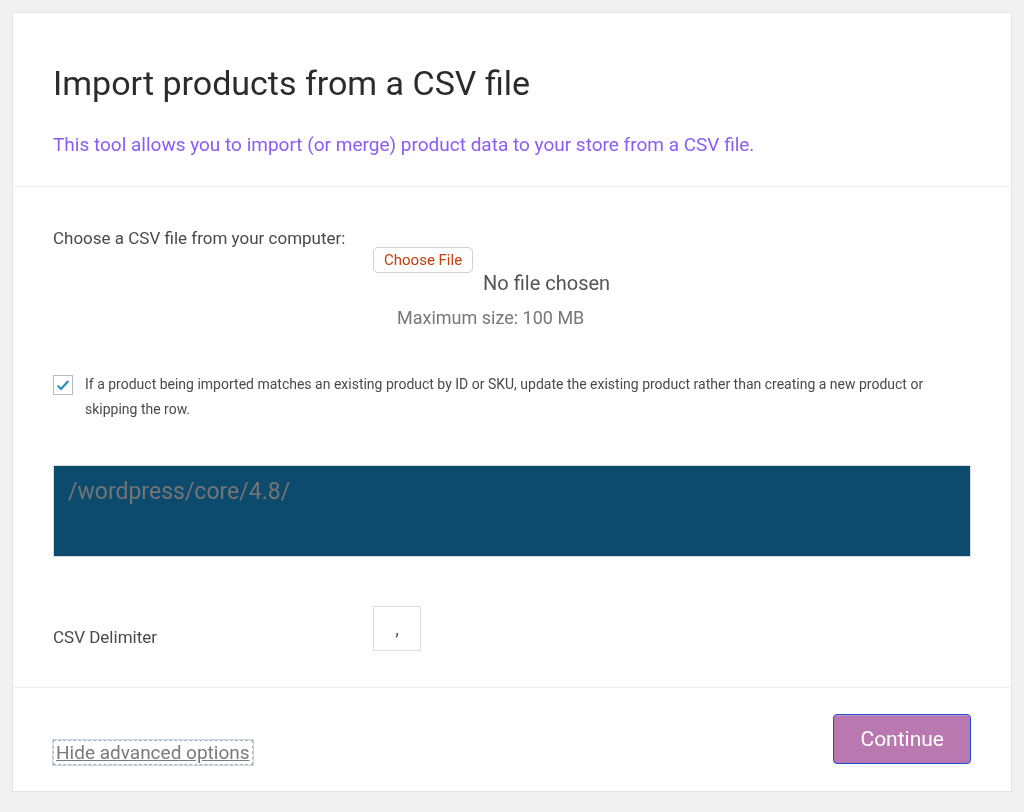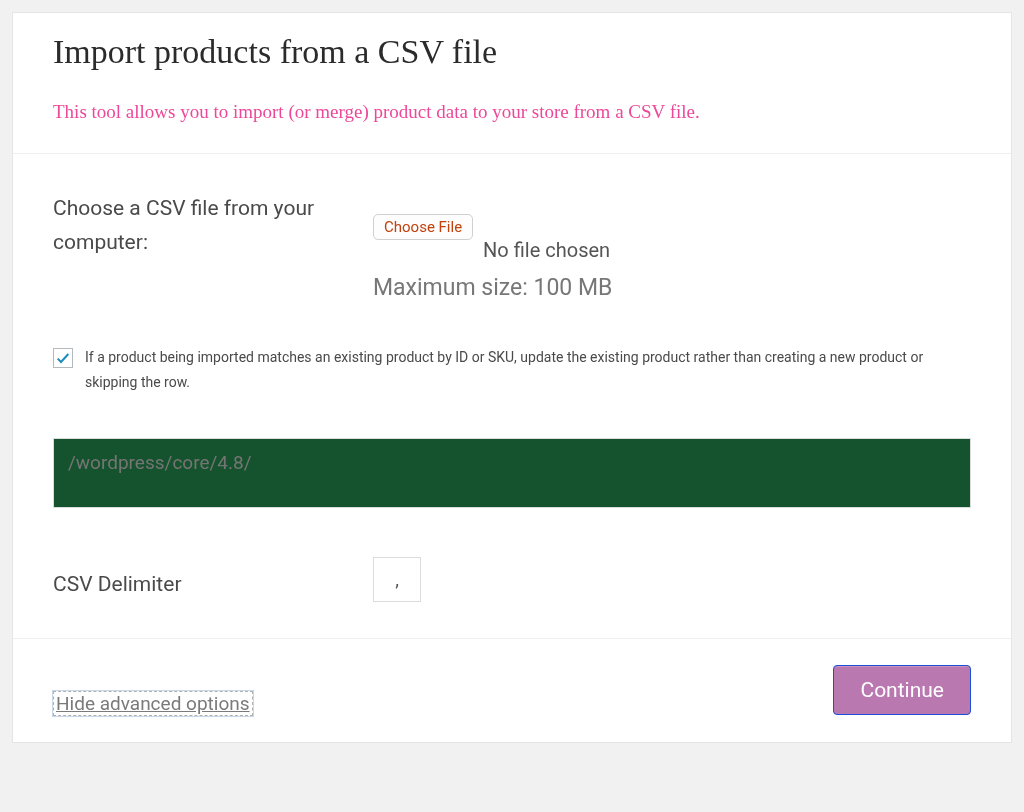--- a/index.html
+++ b/index.html
@@ -14,51 +14,50 @@
       font-size: 18px;
       color: #4a4a4a;
     }
     .card {
       background: #ffffff;
       border: 1px solid #e5e5e5;
       width: 1000px;
       margin: 0 auto;
     }
     .header {
-      padding: 20px 40px 30px 40px;
-      font-family: Liberation Serif, serif;
+      padding: 50px 40px 30px 40px;
     }
     .header h1 {
       font-size: 34px;
       font-weight: 400;
       color: #2b2b2b;
       margin-bottom: 30px;
     }
     .header p {
       font-size: 19px;
-      color: #ec4899;
+      color: #8b5cf6;
     }
     .divider {
       border-top: 1px solid #eeeeee;
     }
     .form-body {
       padding: 38px 40px 28px 40px;
     }
     .form-row {
       display: flex;
       margin-bottom: 44px;
     }
     .form-row.last {
       margin-bottom: 8px;
       align-items: flex-end;
     }
     .form-label {
       width: 320px;
       flex-shrink: 0;
-      font-size: 21px;
+      font-size: 17px;
       color: #4a4a4a;
       line-height: 1.6;
       padding-right: 20px;
     }
     .form-control {
       flex: 1;
       font-size: 19px;
     }
     .file-row {
       display: flex;
@@ -75,22 +74,23 @@
       cursor: pointer;
       font-family: inherit;
     }
     .no-file {
       font-size: 20px;
       color: #555;
       margin-top: 46px;
     }
     .hint {
       margin-top: 12px;
-      font-size: 23px;
+      font-size: 18px;
       color: #777;
+      margin-left: 24px;
     }
     .checkbox-row {
       display: flex;
       align-items: flex-start;
       gap: 12px;
     }
     .checkbox {
       width: 20px;
       height: 20px;
       border: 1px solid #b4b9be;
@@ -111,25 +111,25 @@
     }
     .checkbox-text {
       font-size: 14px;
       line-height: 1.75;
       color: #4a4a4a;
     }
     .path-input {
       width: 100%;
       padding: 12px 14px;
       border: 1px solid #dcdcdc;
-      font-size: 19px;
+      font-size: 23px;
       color: #9a9a9a;
       font-family: inherit;
-      background: #14532d;
-      height: 70px;
+      background: #0c4a6e;
+      height: 92px;
       resize: none;
     }
     .delimiter-input {
       width: 48px;
       padding: 10px 8px;
       border: 1px solid #dcdcdc;
       font-size: 19px;
       text-align: center;
       color: #555;
       font-family: inherit;

